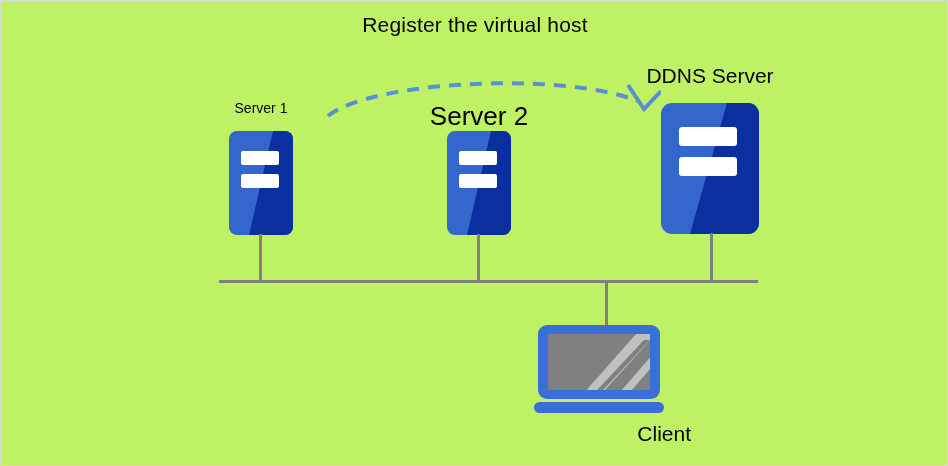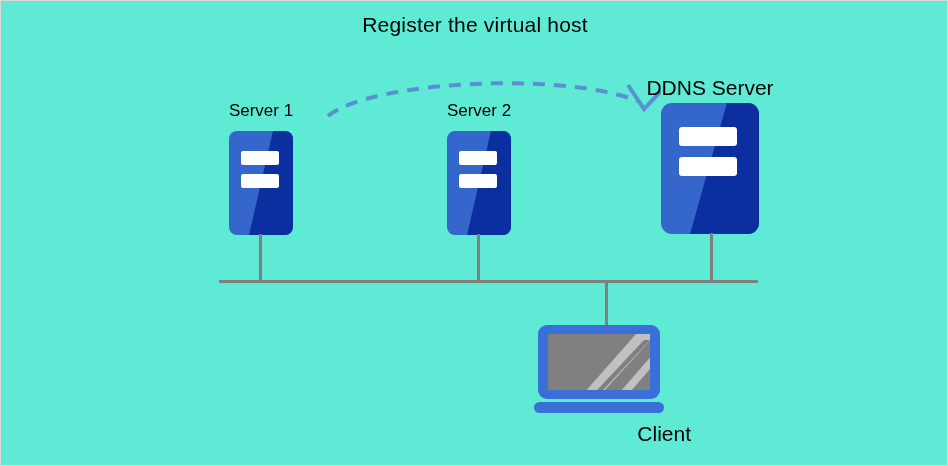--- a/index.html
+++ b/index.html
@@ -4,21 +4,21 @@
 <style>
   html, body {
     margin: 0;
     padding: 0;
     background: #ffffff;
   }
   #canvas {
     position: relative;
     width: 948px;
     height: 466px;
-    background: #5eead4;
+    background: #bef264;
     border: 1px solid #d9d9d9;
     box-sizing: border-box;
     overflow: hidden;
     font-family: "Liberation Sans", sans-serif;
   }
   .label {
     position: absolute;
     color: #000000;
     font-family: "Liberation Sans", sans-serif;
     white-space: pre;
@@ -30,36 +30,35 @@
     width: 948px;
     text-align: center;
     font-size: 21px;
     letter-spacing: 0.2px;
   }
   #server1-label {
     left: 168px;
     top: 99px;
     width: 184px;
     text-align: center;
-    font-size: 17px;
+    font-size: 14px;
   }
   #server2-label {
     left: 386px;
     top: 99px;
     width: 184px;
     text-align: center;
-    font-size: 17px;
+    font-size: 26px;
   }
   #ddns-label {
     left: 617px;
     top: 62px;
     width: 184px;
     text-align: center;
     font-size: 21px;
-    margin-top: 12px;
   }
   #client-label {
     left: 506px;
     top: 420px;
     width: 184px;
     text-align: right;
     font-size: 21px;
   }
 
   

